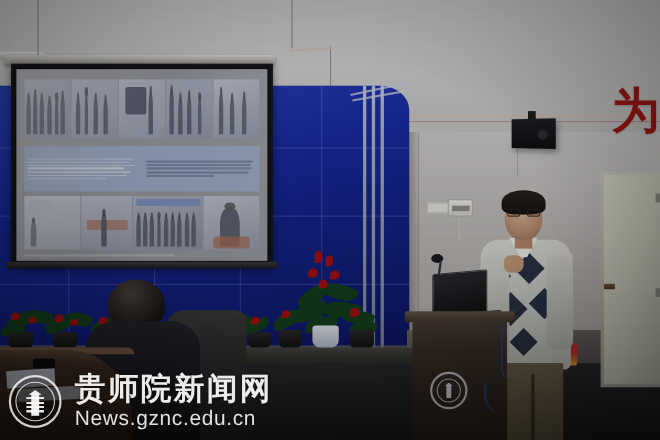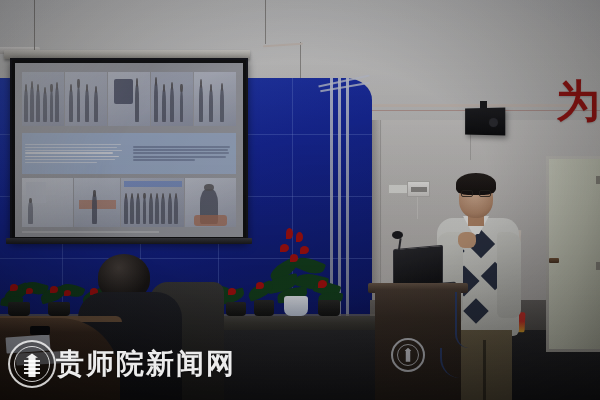--- a/index.html
+++ b/index.html
@@ -205,21 +205,21 @@
     text-shadow:0 1px 2px rgba(0,0,0,.18); }
 
   
   .vignette { position:absolute; inset:0; pointer-events:none;
     background:radial-gradient(ellipse 78% 72% at 50% 44%,rgba(0,0,0,0) 40%,rgba(0,0,0,.42) 100%); }
   .grade { position:absolute; inset:0; pointer-events:none;
     background:linear-gradient(180deg,rgba(25,28,45,.10),rgba(0,0,0,.26)); }
 
   
   .watermark { position:absolute; left:8px; top:340px; display:flex;
-    align-items:center; gap:0; }
+    align-items:center; gap:12px; }
   .wm-logo { width:48px; height:48px; border-radius:50%;
     border:2px solid rgba(255,255,255,.80); position:relative; flex:none;
     background:rgba(0,0,0,.18); }
   .wm-logo .ring { position:absolute; inset:4px; border-radius:50%;
     border:1.5px solid rgba(255,255,255,.78); }
   .wm-logo .tower { position:absolute; left:50%; top:26%; transform:translateX(-50%);
     width:12px; height:24px; background:rgba(255,255,255,.92);
     clip-path:polygon(50% 0,100% 18%,80% 18%,80% 100%,20% 100%,20% 18%,0 18%); }
   .wm-logo .bars { position:absolute; left:50%; top:40%; transform:translateX(-50%);
     width:16px; height:14px;
@@ -488,16 +488,17 @@
   <div class="vignette"></div>
 
   <div class="watermark">
     <div class="wm-logo">
       <div class="ring"></div>
       <div class="tower"></div>
       <div class="bars"></div>
     </div>
     <div class="wm-text">
       <div class="wm-cn">贵师院新闻网</div>
+      <div class="wm-en">News.gznc.edu.cn</div>
     </div>
   </div>
 
 </div>
 
 </body></html>

